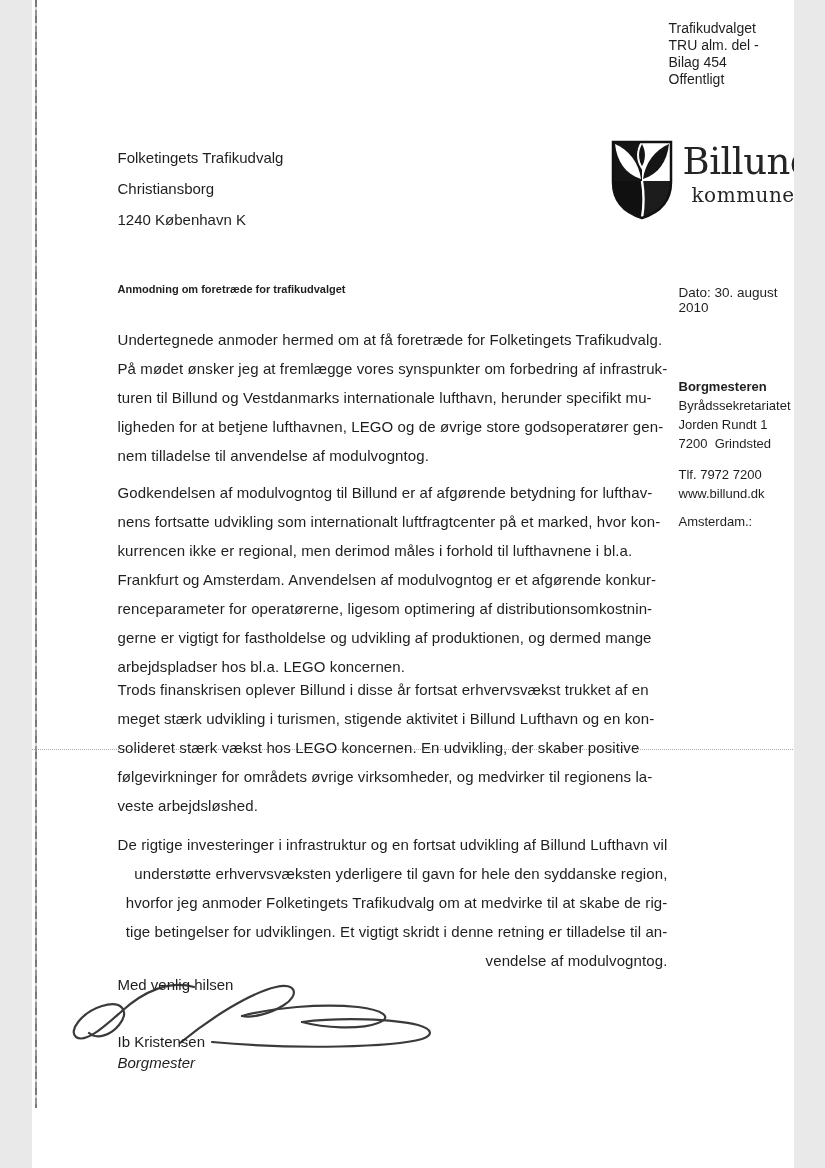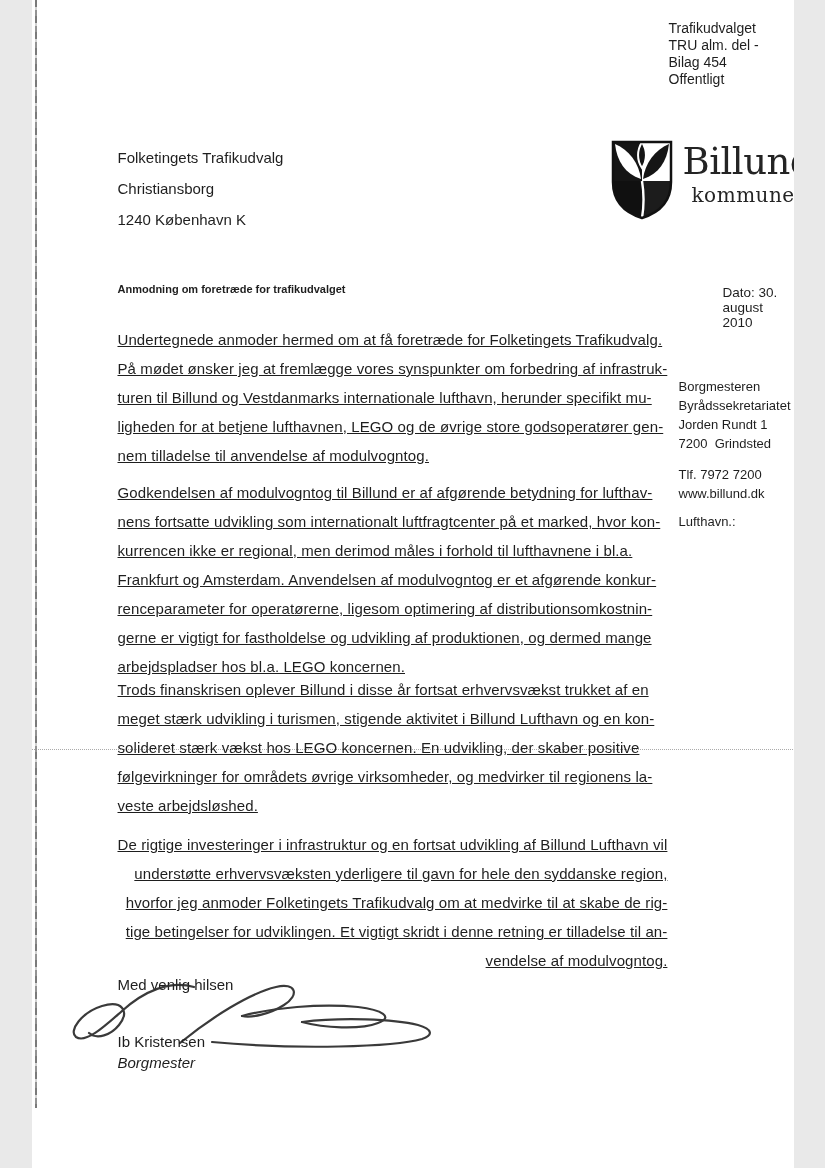--- a/index.html
+++ b/index.html
@@ -39,32 +39,32 @@
   .logo{position:absolute;left:579px;top:140px;display:flex;align-items:flex-start;}
   .logo svg{display:block;}
   .logo-text{margin-left:10px;margin-top:2px;font-family:"DejaVu Serif",serif;color:#242424;}
   .logo-name{font-size:37px;line-height:40px;letter-spacing:-.5px;}
   .logo-sub{font-size:20px;line-height:26px;margin-left:9px;letter-spacing:.5px;}
   
   .subject{
     position:absolute;left:86px;top:283px;margin:0;
     font-size:11px;font-weight:bold;
   }
-  .date{position:absolute;left:647px;top:285px;font-size:13.5px;margin-left:44px;}
+  .date{position:absolute;left:647px;top:285px;font-size:13.5px;}
   
   .sb{position:absolute;left:647px;font-size:13px;line-height:19px;white-space:pre-wrap;}
   .sb-contact{top:377px;}
-  .sb-contact .dept{font-weight:normal;text-align:right;}
+  .sb-contact .dept{font-weight:bold;text-align:right;}
   .sb-phone{top:465px;}
   .sb-journal{top:512px;}
   .sb-case{top:564px;}
   
   .para{
     position:absolute;left:86px;margin:0;
-    font-size:15px;line-height:29px;white-space:pre-line;letter-spacing:.1px;text-decoration:underline;
+    font-size:15px;line-height:29px;white-space:pre-line;letter-spacing:.1px;
   }
   .p1{top:325px;} .p2{top:478px;} .p3{top:675px;} .p4{top:830px;text-align:right;}
   .closing{position:absolute;left:86px;top:970px;font-size:15px;line-height:29px;}
   .signature{position:absolute;left:30px;top:977px;}
   .signer-name{position:absolute;left:86px;top:1031px;font-size:15px;line-height:21px;}
   .signer-title{position:absolute;left:86px;top:1052px;font-size:15px;line-height:21px;font-style:italic;}
 </style>
 </head>
 <body>
 
@@ -112,21 +112,21 @@
   <div class="date">Dato: 30. august 2010</div>
 
   <div class="sb sb-contact"><span class="dept">Borgmesteren</span>
 <span>Byrådssekretariatet</span>
 <span>Jorden Rundt 1</span>
 <span>7200  Grindsted</span></div>
 
   <div class="sb sb-phone"><span>Tlf. 7972 7200</span>
 <span>www.billund.dk</span></div>
 
-  <div class="sb sb-journal">Lufthavn.:</div>
+  <div class="sb sb-journal">Amsterdam.:</div>
 
 
   <p class="para p1">Undertegnede anmoder hermed om at få foretræde for Folketingets Trafikudvalg.
 På mødet ønsker jeg at fremlægge vores synspunkter om forbedring af infrastruk-
 turen til Billund og Vestdanmarks internationale lufthavn, herunder specifikt mu-
 ligheden for at betjene lufthavnen, LEGO og de øvrige store godsoperatører gen-
 nem tilladelse til anvendelse af modulvogntog.</p>
   <p class="para p2">Godkendelsen af modulvogntog til Billund er af afgørende betydning for lufthav-
 nens fortsatte udvikling som internationalt luftfragtcenter på et marked, hvor kon-
 kurrencen ikke er regional, men derimod måles i forhold til lufthavnene i bl.a.

